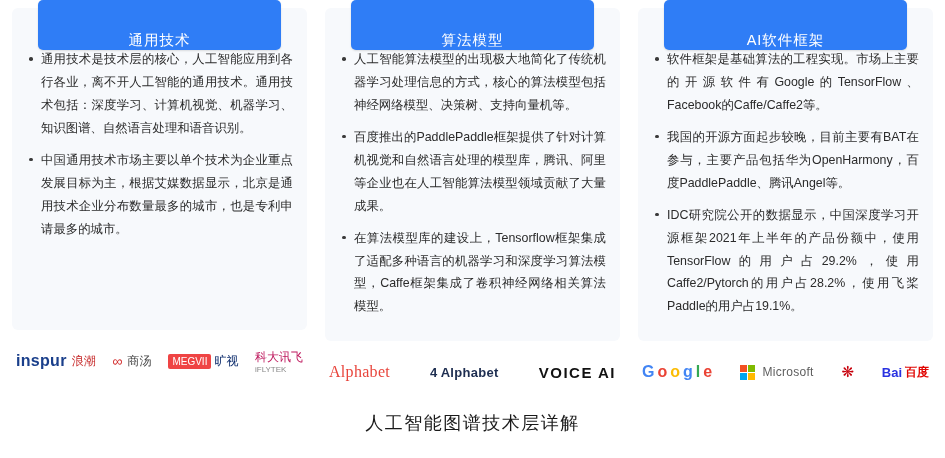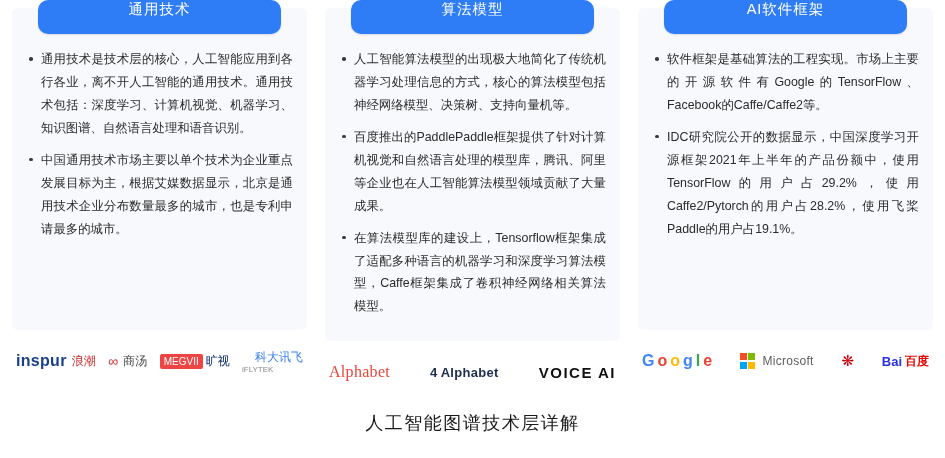--- a/index.html
+++ b/index.html
@@ -31,25 +31,25 @@
     background: #f7f9fc;
     border-radius: 6px;
     padding: 34px 14px 14px 14px;
     min-height: 322px;
   }
   .card-header {
     position: absolute;
     top: -8px;
     left: 26px;
     right: 26px;
-    height: 34px;
+    height: 50px;
     background: #2f7df6;
-    border-radius: 10px;
-    display: flex;
-    align-items: flex-start;
+    border-radius: 5px;
+    display: flex;
+    align-items: flex-end;
     justify-content: center;
     box-shadow: 0 1px 2px rgba(0,0,0,0.12);
   }
   .card-header-title {
     color: #ffffff;
     font-size: 14.5px;
     letter-spacing: 1px;
     white-space: nowrap;
   }
   ul.bullets {
@@ -95,21 +95,21 @@
   }
   .logo .txt { font-weight: bold; letter-spacing: 0.3px; }
 
   
   .l-inspur .txt { color:#1a3f8b; font-size:16px; }
   .l-inspur .cn { color:#c62828; font-size:12px; margin-left:2px;}
   .l-sense .sw { color:#d32f2f; font-size:14px; margin-right:2px; }
   .l-sense .txt { color:#444; font-size:12px; font-weight:normal;}
   .l-megvii .box { background:#ef4444; color:#fff; font-size:10px; padding:2px 4px; border-radius:2px; }
   .l-megvii .cn { color:#0a2a6b; font-size:12px; }
-  .l-iflytek .cn { color:#3b82f6; font-size:12px;margin-left:13px; }
+  .l-iflytek .cn { color:#be185d; font-size:12px; }
   .l-iflytek .en { color:#888; font-size:8px; display:block; line-height:1;}
 
   .l-alphabet .txt { color:#e8453c; font-size:16px; font-weight:normal; font-family:"Liberation Serif", serif;}
   .l-4paradigm .txt { color:#1d2d50; font-size:13px; }
   .l-voiceai .txt { color:#111; font-size:15px; letter-spacing:1.5px; }
 
   .l-google span { font-size:16px; font-weight:bold; }
   .g1{color:#4285f4;} .g2{color:#ea4335;} .g3{color:#fbbc05;} .g4{color:#4285f4;} .g5{color:#34a853;} .g6{color:#ea4335;}
   .l-microsoft .grid { display:grid; grid-template-columns:7px 7px; grid-template-rows:7px 7px; gap:1.5px; }
   .l-microsoft .grid i { display:block; }
@@ -191,20 +191,21 @@
       </div>
     </div>
 
     <div class="column">
       <div class="card">
         <div class="card-header">
           <span class="card-header-title">AI软件框架</span>
         </div>
         <ul class="bullets">
           <li>软件框架是基础算法的工程实现。市场上主要的开源软件有Google的TensorFlow、Facebook的Caffe/Caffe2等。</li>
+          <li>我国的开源方面起步较晚，目前主要有BAT在参与，主要产品包括华为OpenHarmony，百度PaddlePaddle、腾讯Angel等。</li>
           <li>IDC研究院公开的数据显示，中国深度学习开源框架2021年上半年的产品份额中，使用TensorFlow的用户占29.2%，使用Caffe2/Pytorch的用户占28.2%，使用飞桨Paddle的用户占19.1%。</li>
         </ul>
       </div>
       <div class="logo-row">
         <span class="logo l-google">
           <span class="g1">G</span>
             <span class="g2">o</span>
             <span class="g3">o</span>
             <span class="g4">g</span>
             <span class="g5">l</span>

